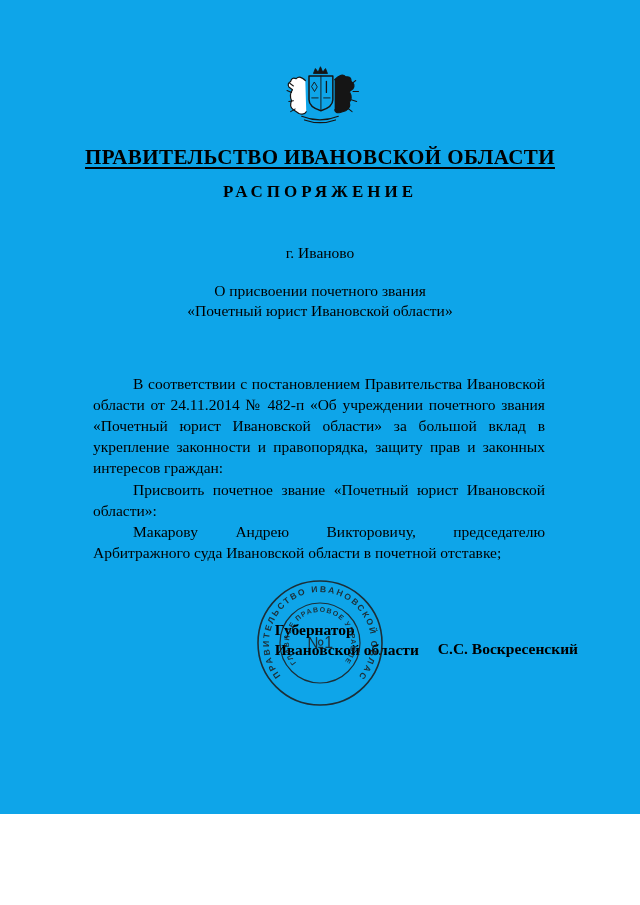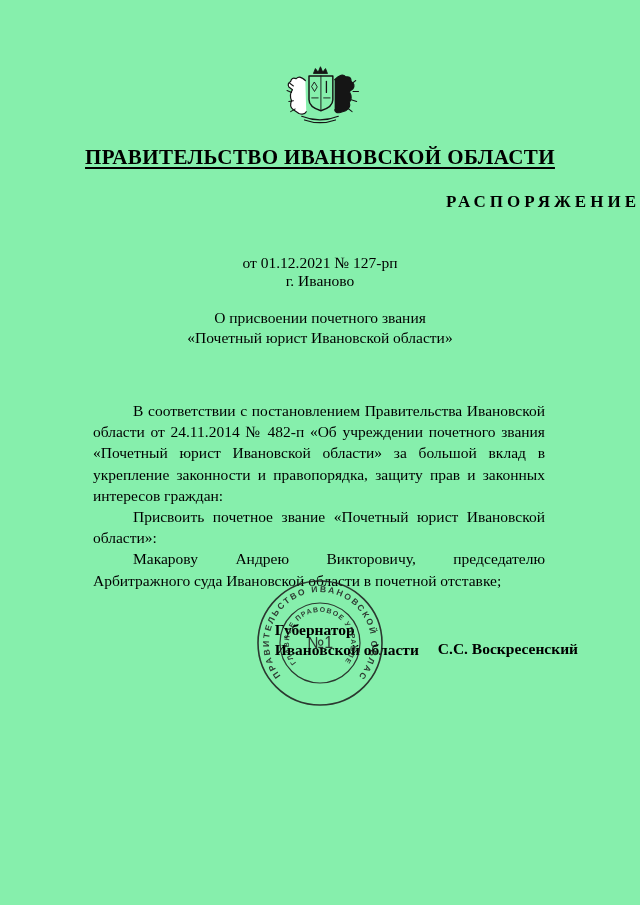--- a/index.html
+++ b/index.html
@@ -1,42 +1,42 @@
 <!DOCTYPE html>
 <html><head>
 <meta charset="utf-8">
 <style>
   html, body { margin: 0; padding: 0; background: #ffffff; }
   .page {
     position: relative;
     width: 640px;
-    height: 905px;
-    background: #86efac;
+    height: 814px;
+    background: #0ea5e9;
     font-family: "Liberation Serif", serif;
     color: #000;
     overflow: hidden;
   }
   .emblem-wrap {
     margin-top: 64px;
     display: flex;
     justify-content: center;
   }
   .org-name {
     margin-top: 15px;
     text-align: center;
     font-size: 21px;
     font-weight: bold;
     letter-spacing: 0.4px;
     text-decoration: underline;
     text-underline-offset: 3px;
     text-decoration-thickness: 1.5px;
   }
   .doc-type {
-    margin-top: 22px;
-    text-align: right;
+    margin-top: 12px;
+    text-align: center;
     font-size: 17px;
     font-weight: bold;
     letter-spacing: 4px;
   }
   .date-block {
     margin-top: 42px;
     text-align: center;
     font-size: 15.5px;
     line-height: 17.5px;
   }
@@ -113,21 +113,20 @@
 
         <path d="M30 57 q20 8 40 0 M33 61 q17 6 34 0" stroke-width="1.2"></path>
       </g>
     </svg>
   </div>
 
   <div class="org-name">ПРАВИТЕЛЬСТВО ИВАНОВСКОЙ ОБЛАСТИ</div>
   <div class="doc-type">РАСПОРЯЖЕНИЕ</div>
 
   <div class="date-block">
-    <div>от 01.12.2021 № 127-рп</div>
     <div>г. Иваново</div>
   </div>
 
   <div class="subject">
     <div>О присвоении почетного звания</div>
     <div>«Почетный юрист Ивановской области»</div>
   </div>
 
   <div class="body-text">
       <p class="para">В соответствии с постановлением Правительства Ивановской области от 24.11.2014 № 482-п «Об учреждении почетного звания «Почетный юрист Ивановской области» за большой вклад в укрепление законности и правопорядка, защиту прав и законных интересов граждан:</p>

